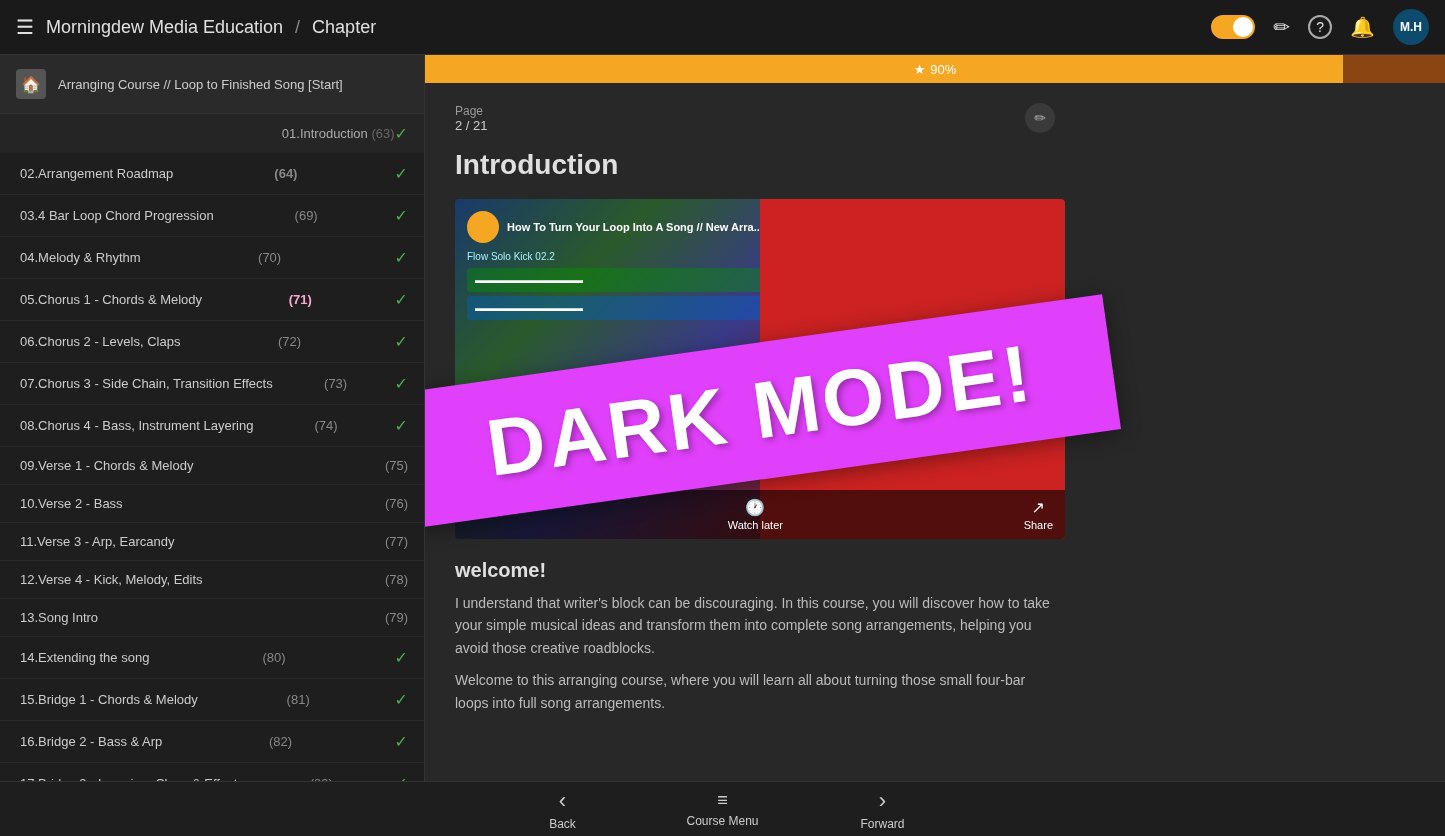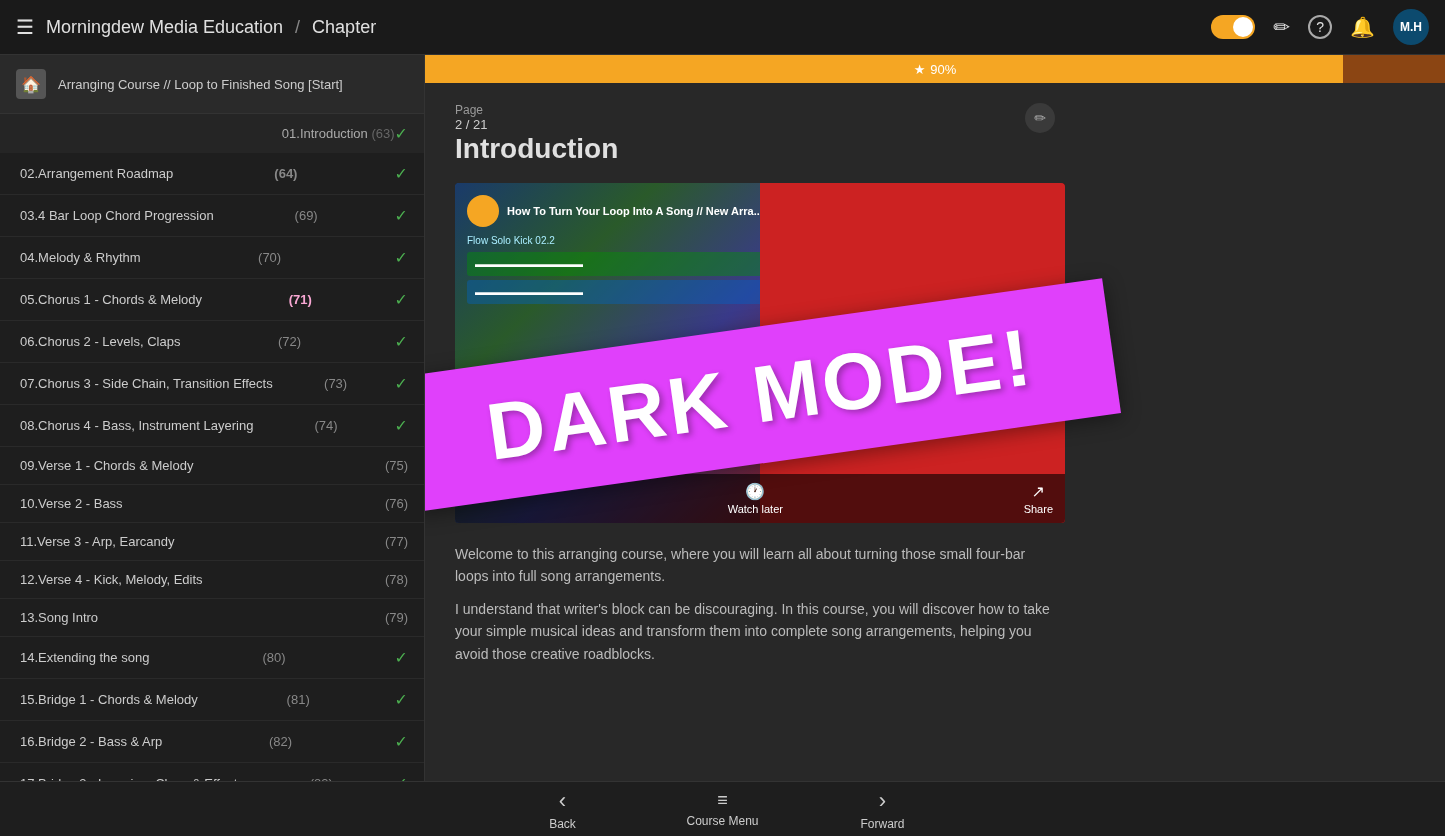--- a/index.html
+++ b/index.html
@@ -195,23 +195,23 @@
     }
 
     
     .page-content {
       padding: 20px 30px;
       background: #282828;
       max-width: 660px;
     }
     .page-meta {
       display: flex;
-      align-items: flex-start;
+      align-items: center;
       justify-content: space-between;
-      margin-bottom: 0;
+      margin-bottom: 16px;
     }
     .page-label {
       font-size: 12px;
       color: #999;
     }
     .page-number {
       font-size: 13px;
       color: #ccc;
     }
     .edit-icon {
@@ -509,22 +509,23 @@
             </div>
           </div>
         </div>
 
         <div style="position:absolute;bottom:60px;left:-50px;right:-50px;background:#e040fb;padding:22px 40px;transform:rotate(-8deg);z-index:20;display:flex;align-items:center;justify-content:center;box-shadow:0 4px 20px rgba(0,0,0,0.4);">
           <span style="font-size:80px;font-weight:900;color:white;letter-spacing:3px;text-shadow:3px 3px 6px rgba(0,0,0,0.3);">DARK MODE!</span>
         </div>
       </div>
 
       <div class="welcome-section">
+        <div class="welcome-title">welcome!</div>
+        <p class="welcome-text">I understand that writer's block can be discouraging. In this course, you will discover how to take your simple musical ideas and transform them into complete song arrangements, helping you avoid those creative roadblocks.</p>
         <p class="welcome-text">Welcome to this arranging course, where you will learn all about turning those small four-bar loops into full song arrangements.</p>
-        <p class="welcome-text">I understand that writer's block can be discouraging. In this course, you will discover how to take your simple musical ideas and transform them into complete song arrangements, helping you avoid those creative roadblocks.</p>
       </div>
     </div>
   </div>
 </div>
 
 <div class="bottom-nav">
   <div class="bottom-nav-item">
     <span class="bottom-nav-icon" style="font-size:22px;font-weight:300;">‹</span>
     <span class="bottom-nav-label">Back</span>
   </div>

